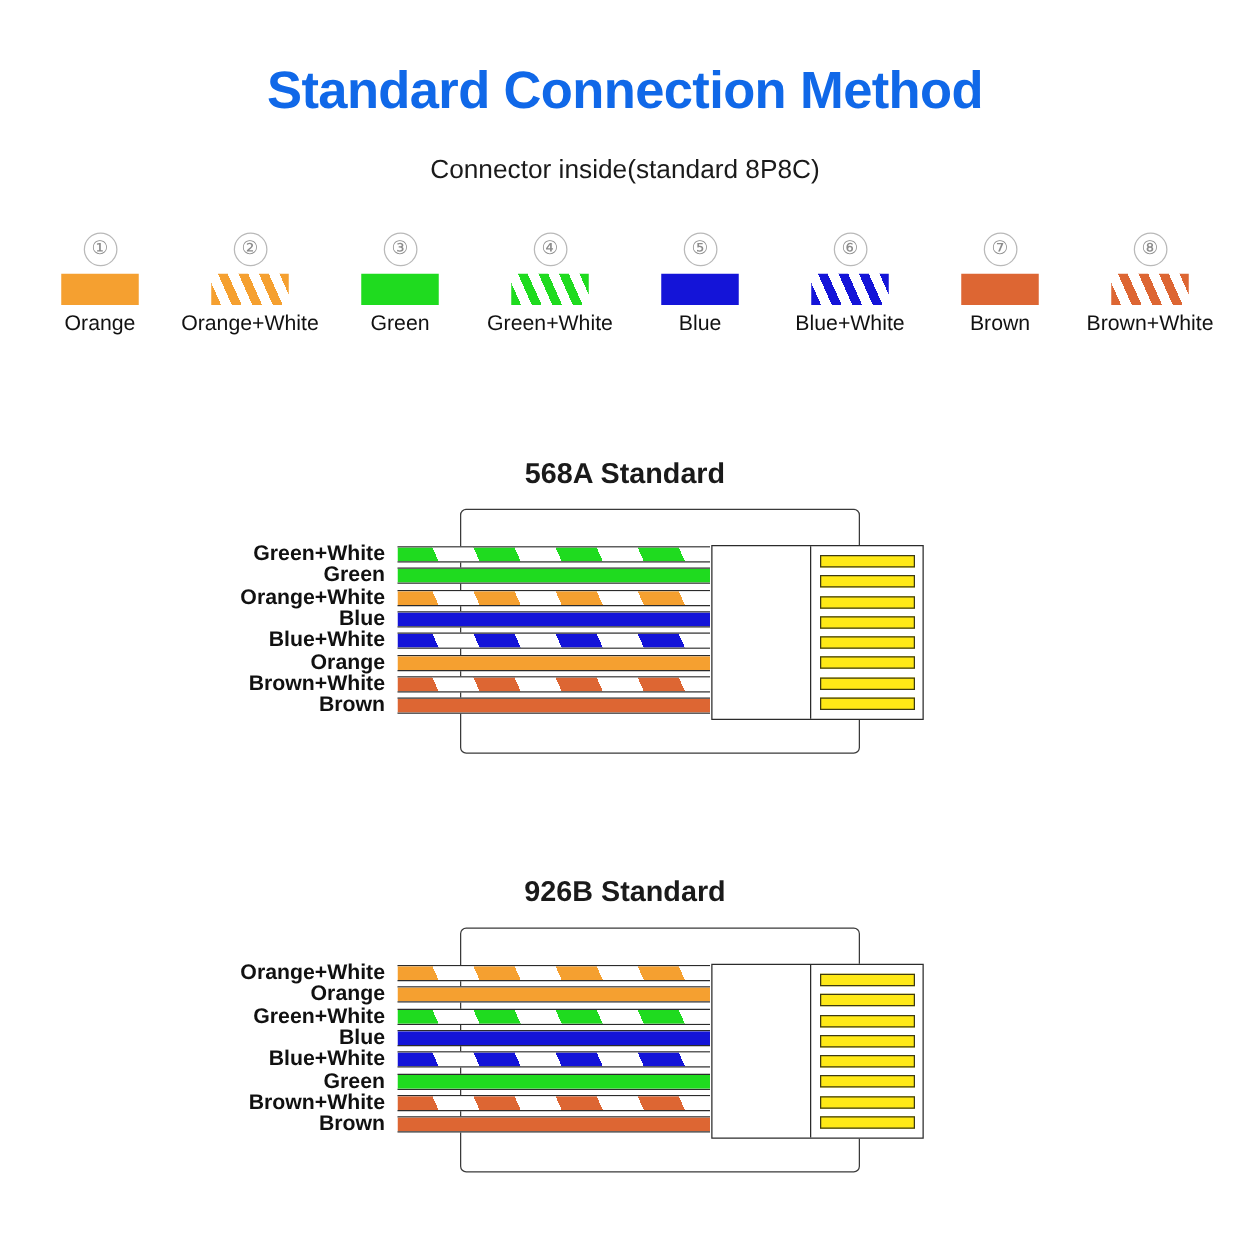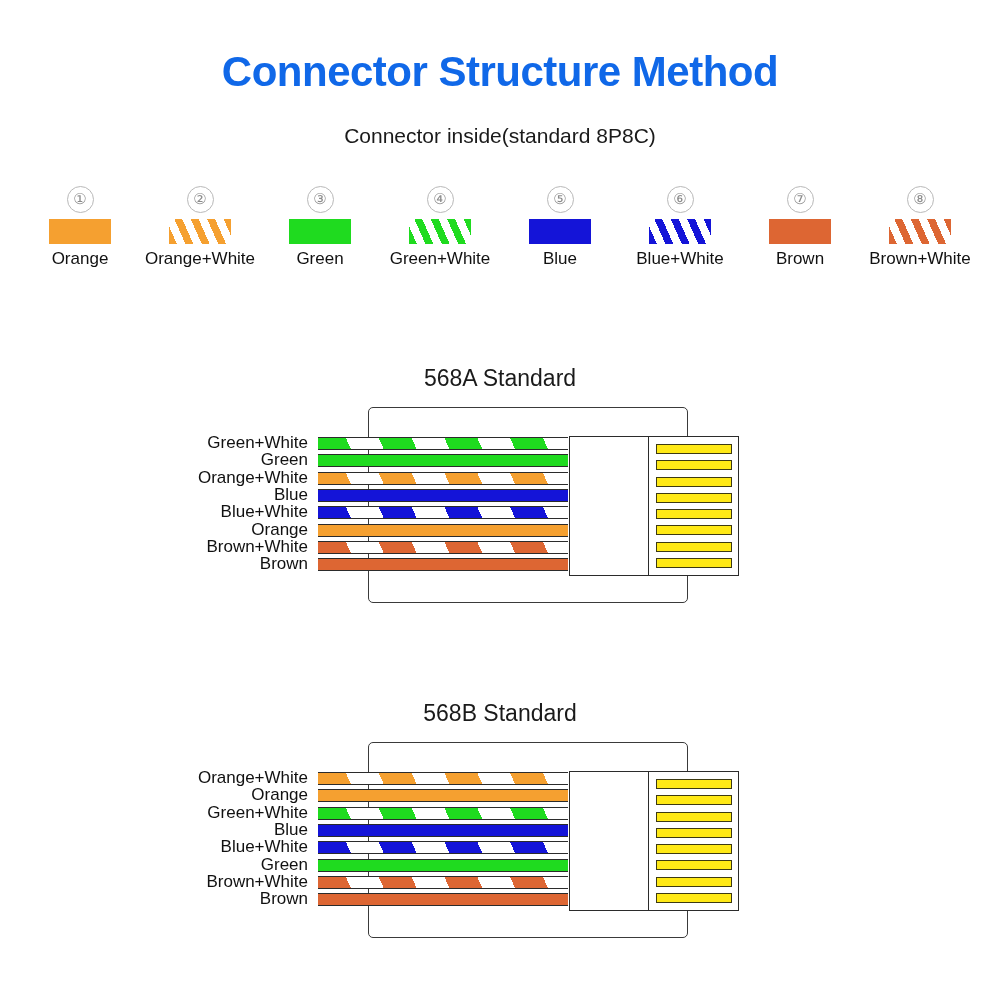--- a/index.html
+++ b/index.html
@@ -78,20 +78,21 @@
     white-space: nowrap;
     text-align: center;
   }
 
   
   .diagram {
     position: absolute;
     left: 0;
     width: 964px;
     height: 260px;
+    font-weight: bold;
   }
   #diagram-a { top: 365px; }
   #diagram-b { top: 700px; }
 
   .diagram-title {
     position: absolute;
     top: 0;
     left: 0;
     width: 1000px;
     text-align: center;
@@ -190,21 +191,21 @@
     text-align: right;
     font-size: 17px;
     line-height: 13px;
     color: #111111;
     white-space: nowrap;
   }
 </style>
 </head>
 <body>
 
-<div id="main-title">Connector Structure Method</div>
+<div id="main-title">Standard Connection Method</div>
 
 <div id="subtitle">Connector inside(standard 8P8C)</div>
 
 <div id="legend">
     <div class="legend-item">
       <div class="legend-num">①</div>
       <div class="legend-swatch" style="background: rgb(245, 160, 48);"></div>
       <div class="legend-label">Orange</div>
     </div>
     <div class="legend-item">
@@ -293,21 +294,21 @@
         <div class="wire-label" style="top: 35.6px;">Orange+White</div>
         <div class="wire-label" style="top: 52.9px;">Blue</div>
         <div class="wire-label" style="top: 70.2px;">Blue+White</div>
         <div class="wire-label" style="top: 87.5px;">Orange</div>
         <div class="wire-label" style="top: 104.8px;">Brown+White</div>
         <div class="wire-label" style="top: 122.1px;">Brown</div>
       </div>
     </div>
   </div>
 <div class="diagram" id="diagram-b">
-    <div class="diagram-title">568B Standard</div>
+    <div class="diagram-title">926B Standard</div>
     <div class="plug">
       <div class="plug-body">
         <div class="pin-block">
           <div class="pin-column">
             <div class="pin" style="background: rgb(255, 233, 22);"></div>
             <div class="pin" style="background: rgb(255, 233, 22);"></div>
             <div class="pin" style="background: rgb(255, 233, 22);"></div>
             <div class="pin" style="background: rgb(255, 233, 22);"></div>
             <div class="pin" style="background: rgb(255, 233, 22);"></div>
             <div class="pin" style="background: rgb(255, 233, 22);"></div>

